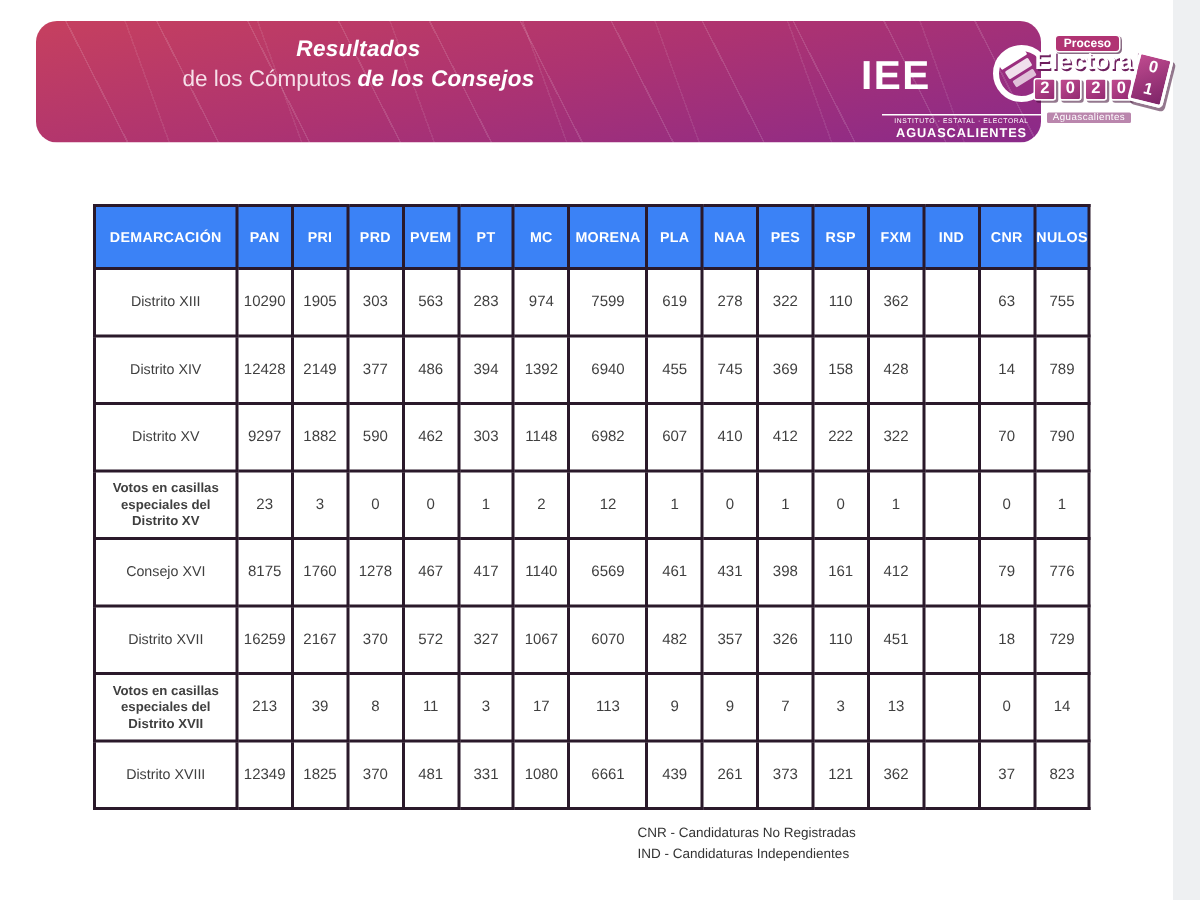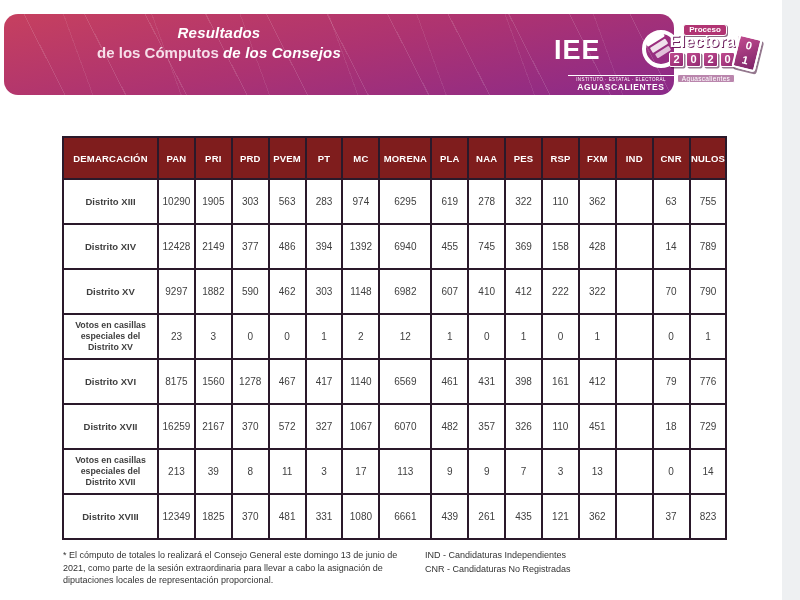--- a/index.html
+++ b/index.html
@@ -1,30 +1,30 @@
 <!DOCTYPE html>
 <html><head>
 <meta charset="utf-8">
 <style>
   * { margin: 0; padding: 0; box-sizing: border-box; }
   html, body { width: 800px; height: 600px; overflow: hidden; background: #eef0f2; font-family: "Liberation Sans", sans-serif; }
   .slide { position: absolute; left: 0; top: 0; width: 782px; height: 600px; background: #ffffff; }
 
   
   .banner {
-    position: absolute; left: 4px; top: 14px; width: 670px; height: 81px;
+    position: absolute; left: 24px; top: 14px; width: 670px; height: 81px;
     background-image:
       repeating-linear-gradient(63deg, rgba(255,255,255,0.12) 0 1px, transparent 1px 54px),
       repeating-linear-gradient(70deg, rgba(255,255,255,0.08) 0 1px, transparent 1px 83px),
       linear-gradient(168deg, #c6405f 0%, #ad3371 48%, #8a2a8a 100%);
     border-radius: 14px;
   }
   .banner-title { position: absolute; left: 25px; top: 9px; width: 380px; text-align: center; color: #ffffff; line-height: 20px; }
   .t-bold { font-weight: bold; font-style: italic; font-size: 15px; letter-spacing: 0.2px; }
-  .t-reg  { font-weight: bold; font-size: 15px; color: rgba(255,246,250,0.88); }
+  .t-reg  { font-weight: normal; font-size: 15px; color: rgba(255,246,250,0.88); }
 
   
   .iee-logo { position: absolute; left: 550px; top: 12px; width: 128px; color: #fff; }
   .iee-top { display: flex; align-items: center; justify-content: space-between; }
   .iee-acronym { font-size: 27px; font-weight: bold; letter-spacing: 1px; line-height: 27px; }
   .iee-circle { margin-left: -4px; }
   .iee-sub { border-top: 1.5px solid #fff; margin: 1px 8px 0 14px; padding-top: 1px; text-align: center; }
   .iee-institute { font-size: 4.5px; letter-spacing: 0.4px; }
   .iee-state { font-size: 8.5px; font-weight: bold; letter-spacing: 0.6px; }
 
@@ -34,23 +34,23 @@
   .electoral-word { font-size: 16px; font-weight: bold; margin: -3px 0 1px -16px; text-shadow: 1px 1px 0 #6e1f5e; letter-spacing: 0.3px; }
   .cubes { display: flex; justify-content: flex-start; margin-left: 2px; }
   .cube { width: 15px; height: 15px; margin-right: 2px; background: linear-gradient(145deg, #c04b8f, #932a72); border: 1.5px solid #fff; border-radius: 2px; color: #fff; font-size: 11px; font-weight: bold; line-height: 12px; text-align: center; box-shadow: 1.5px 1.5px 0 rgba(60,10,50,0.55); }
   .die { position: absolute; right: 0px; top: 18px; width: 24px; height: 34px; transform: rotate(14deg); background: linear-gradient(145deg, #c04b8f, #7d2468); border: 2px solid #fff; border-radius: 3px; box-shadow: 2px 2px 0 rgba(60,10,50,0.55); font-size: 11px; font-weight: bold; }
   .die span { display: block; text-align: center; line-height: 15px; }
   .aguas-tag { display: inline-block; border: 1px solid #fff; border-radius: 2px; background: rgba(130,35,105,0.55); font-size: 6.5px; padding: 0 4px; margin: 3px 0 0 -14px; letter-spacing: 0.3px; }
 
   
   .results-table { position: absolute; left: 62px; top: 136px; width: 664px; border-collapse: collapse; table-layout: fixed; }
   .results-table th, .results-table td { border: 2px solid #2a192a; }
-  .results-table th { background: #7f1d1d; color: #ffffff; font-size: 9.5px; font-weight: bold; height: 42px; text-align: center; letter-spacing: 0.2px; }
+  .results-table th { background: #3b82f6; color: #ffffff; font-size: 9.5px; font-weight: bold; height: 42px; text-align: center; letter-spacing: 0.2px; }
   .results-table td { background: #ffffff; color: #3f3f3f; font-size: 10px; height: 45px; text-align: center; }
-  .results-table td.label-cell { font-size: 9.5px; padding: 0 4px; font-weight: bold; }
+  .results-table td.label-cell { font-size: 9.5px; padding: 0 4px; }
   .results-table td.label-cell.bold { font-weight: bold; font-size: 8.8px; line-height: 1.25; }
 
   
   .footer-note { position: absolute; left: 63px; top: 549px; width: 345px; font-size: 9px; line-height: 1.4; color: #333333; }
   .footer-legend { position: absolute; left: 425px; top: 549px; font-size: 9px; line-height: 1.5; color: #333333; }
 </style>
 </head>
 <body>
 
 <div class="slide">
@@ -139,21 +139,21 @@
     </thead>
     <tbody>
         <tr>
           <td class="label-cell">Distrito XIII</td>
           <td>10290</td>
           <td>1905</td>
           <td>303</td>
           <td>563</td>
           <td>283</td>
           <td>974</td>
-          <td>6295</td>
+          <td>7599</td>
           <td>619</td>
           <td>278</td>
           <td>322</td>
           <td>110</td>
           <td>362</td>
           <td></td>
           <td>63</td>
           <td>755</td>
         </tr>
         <tr>
@@ -204,23 +204,23 @@
           <td>1</td>
           <td>0</td>
           <td>1</td>
           <td>0</td>
           <td>1</td>
           <td></td>
           <td>0</td>
           <td>1</td>
         </tr>
         <tr>
-          <td class="label-cell">Distrito XVI</td>
+          <td class="label-cell">Consejo XVI</td>
           <td>8175</td>
-          <td>1560</td>
+          <td>1760</td>
           <td>1278</td>
           <td>467</td>
           <td>417</td>
           <td>1140</td>
           <td>6569</td>
           <td>461</td>
           <td>431</td>
           <td>398</td>
           <td>161</td>
           <td>412</td>
@@ -268,29 +268,28 @@
           <td class="label-cell">Distrito XVIII</td>
           <td>12349</td>
           <td>1825</td>
           <td>370</td>
           <td>481</td>
           <td>331</td>
           <td>1080</td>
           <td>6661</td>
           <td>439</td>
           <td>261</td>
-          <td>435</td>
+          <td>373</td>
           <td>121</td>
           <td>362</td>
           <td></td>
           <td>37</td>
           <td>823</td>
         </tr>
       </tbody>
   </table>
 
-  <div class="footer-note">* El cómputo de totales lo realizará el Consejo General este domingo 13 de junio de 2021, como parte de la sesión extraordinaria para llevar a cabo la asignación de diputaciones locales de representación proporcional.</div>
   <div class="footer-legend">
+    <div>CNR - Candidaturas No Registradas</div>
     <div>IND - Candidaturas Independientes</div>
-    <div>CNR - Candidaturas No Registradas</div>
   </div>
 
 </div>
 
 </body></html>

